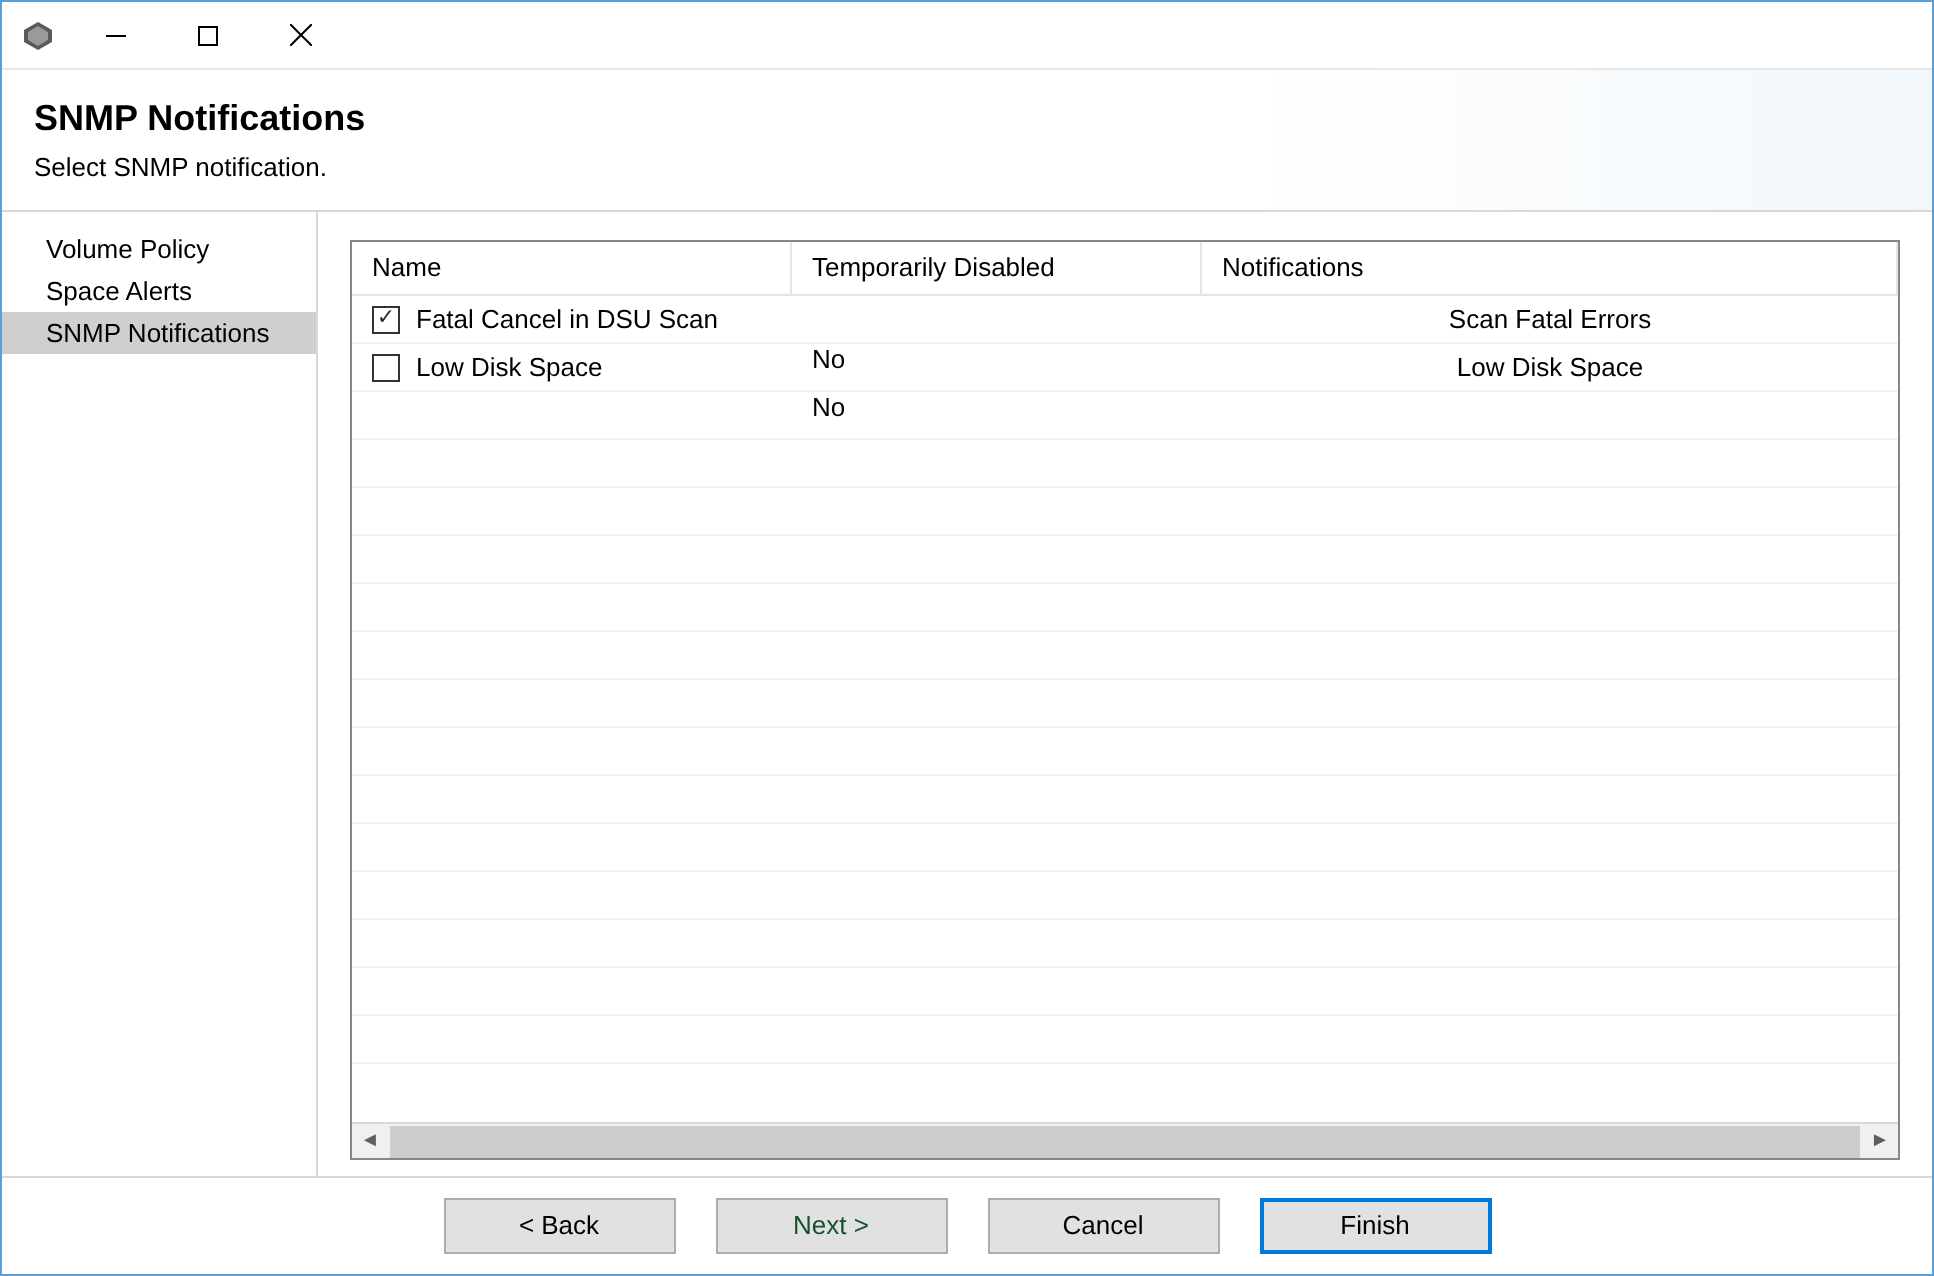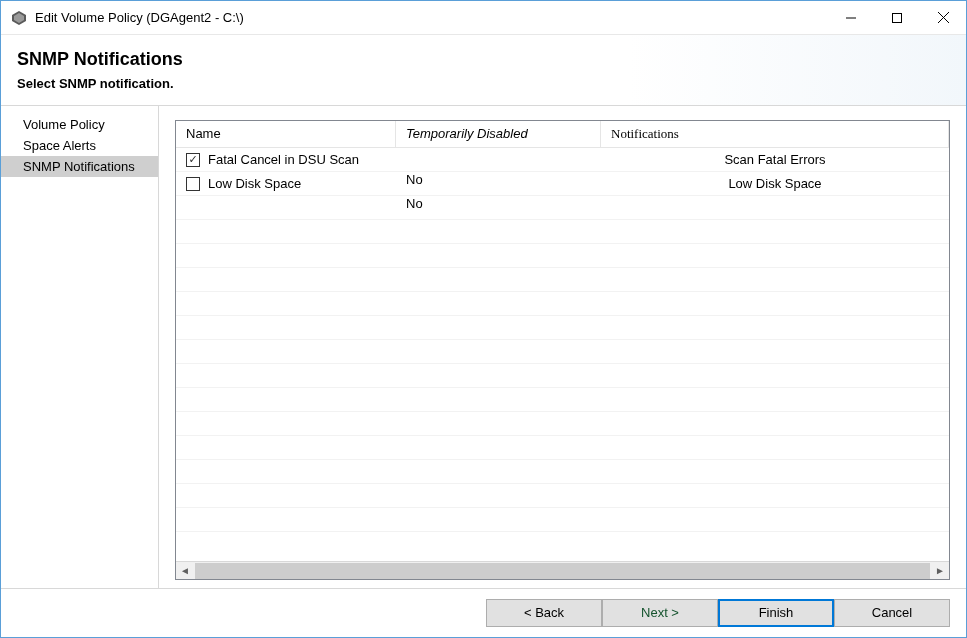--- a/index.html
+++ b/index.html
@@ -34,21 +34,21 @@
       color: #000;
     }
     .win-btn svg { stroke: #000; }
     
     .header {
       padding: 14px 16px 14px 16px;
       border-bottom: 1px solid #d8d8d8;
       background: linear-gradient(to right, #ffffff 0%, #ffffff 65%, #f2f7fb 100%);
     }
     .header h1 { font-size: 18px; font-weight: 700; margin-bottom: 6px; }
-    .header p { font-size: 13px; font-weight: 700; }
+    .header p { font-size: 13px; font-weight: 400; }
     
     .body {
       display: flex;
       height: calc(100% - 34px - 72px - 48px);
     }
     .sidebar {
       width: 158px;
       border-right: 1px solid #d8d8d8;
       padding-top: 8px;
     }
@@ -78,22 +78,22 @@
       border-bottom: 1px solid #e5e5e5;
       height: 27px;
     }
     .listhead .col {
       padding: 5px 10px;
       border-right: 1px solid #e5e5e5;
       font-size: 13px;
       color: #000;
     }
     .col-name { width: 220px; }
-    .col-dis  { width: 205px; font-style: italic; }
-    .col-not  { flex: 1; border-right:none;font-family:Liberation Serif, serif;}
+    .col-dis  { width: 205px; }
+    .col-not  { flex: 1; border-right:none;}
     .listbody {
       flex:1;
       overflow:hidden;
     }
     .row {
       display: flex;
       height: 24px;
       align-items:center;
       border-bottom: 1px solid #f2f2f2;
     }
@@ -120,22 +120,22 @@
       display:flex;align-items:center;justify-content:center;
       color:#606060;font-size:10px;
     }
     .hscroll .thumb {
       flex:1; height: 16px; background:#cdcdcd; margin:0 1px;
     }
     
     .footer {
       height: 48px;
       border-top: 1px solid #d8d8d8;
-      display:flex;align-items:center;justify-content:flex-end;
-      gap: 0;
+      display:flex;align-items:center;justify-content:center;
+      gap: 20px;
       padding: 0 16px;
       background:#fff;
     }
     .btn {
       width: 116px; height: 28px;
       background: #e1e1e1;
       border: 1px solid #adadad;
       font-size: 13px;
       display:flex;align-items:center;justify-content:center;
     }
@@ -145,21 +145,20 @@
 </head>
 <body>
 
 <div class="titlebar">
   <span class="app-icon">
     <svg width="14" height="14" viewBox="0 0 14 14">
         <polygon points="7,0 14,4 14,10 7,14 0,10 0,4" fill="#5a5a5a"></polygon>
         <polygon points="7,2 12,5 12,9 7,12 2,9 2,5" fill="#9a9a9a"></polygon>
       </svg>
   </span>
-  <span class="title-text">Edit Volume Policy (DGAgent2 - C:\)</span>
   <div class="win-controls">
     <div class="win-btn">
       <svg width="10" height="10">
           <line x1="0" y1="5" x2="10" y2="5" stroke-width="1"></line>
         </svg>
     </div>
     <div class="win-btn">
       <svg width="10" height="10">
           <rect x="0.5" y="0.5" width="9" height="9" fill="none" stroke-width="1"></rect>
         </svg>
@@ -229,15 +228,15 @@
         <div class="thumb"></div>
         <div class="arrow">►</div>
       </div>
     </div>
   </div>
 </div>
 
 <div class="footer">
   <div class="btn">&lt; Back</div>
   <div class="btn disabled">Next &gt;</div>
+  <div class="btn">Cancel</div>
   <div class="btn primary">Finish</div>
-  <div class="btn">Cancel</div>
 </div>
 
 </body></html>

